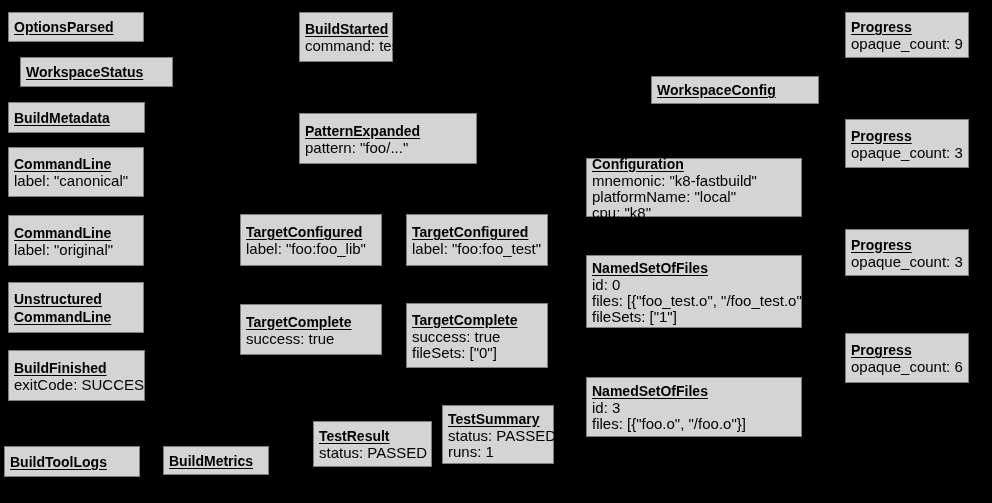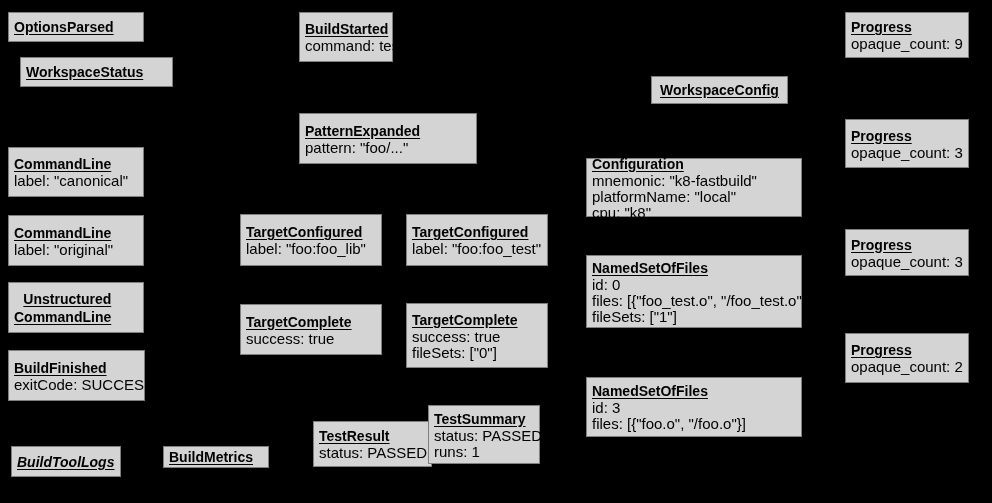--- a/index.html
+++ b/index.html
@@ -44,40 +44,43 @@
 </head>
 <body>
 
 <div class="canvas">
     <div class="node" style="left: 8px; top: 12px; width: 136px; height: 30px;">
       <div class="node-title">OptionsParsed</div>
     </div>
     <div class="node" style="left: 8px; top: 57px; width: 153px; height: 30px; margin-left: 12px;">
       <div class="node-title">WorkspaceStatus</div>
     </div>
+    <div class="node" style="left: 8px; top: 102px; width: 137px; height: 31px;">
+      <div class="node-title">BuildMetadata</div>
+    </div>
     <div class="node" style="left: 8px; top: 147px; width: 136px; height: 50px;">
       <div class="node-title">CommandLine</div>
       <div class="node-line">label: "canonical"</div>
     </div>
     <div class="node" style="left: 8px; top: 215px; width: 136px; height: 51px;">
       <div class="node-title">CommandLine</div>
       <div class="node-line">label: "original"</div>
     </div>
-    <div class="node" style="left: 8px; top: 282px; width: 136px; height: 51px; text-align: right;">
+    <div class="node" style="left: 8px; top: 282px; width: 136px; height: 51px;">
       <div class="node-title">Unstructured
 CommandLine</div>
     </div>
     <div class="node" style="left: 8px; top: 350px; width: 137px; height: 51px; justify-content: center;">
       <div class="node-title">BuildFinished</div>
       <div class="node-line">exitCode: SUCCESS</div>
     </div>
-    <div class="node" style="left: 11px; top: 446px; width: 110px; height: 31px; font-style: italic;">
+    <div class="node" style="left: 4px; top: 446px; width: 136px; height: 31px;">
       <div class="node-title">BuildToolLogs</div>
     </div>
-    <div class="node" style="left: 163px; top: 446px; width: 106px; height: 22px;">
+    <div class="node" style="left: 163px; top: 446px; width: 106px; height: 29px;">
       <div class="node-title">BuildMetrics</div>
     </div>
     <div class="node" style="left: 299px; top: 12px; width: 94px; height: 50px;">
       <div class="node-title">BuildStarted</div>
       <div class="node-line">command: test</div>
     </div>
     <div class="node" style="left: 299px; top: 113px; width: 178px; height: 51px;">
       <div class="node-title">PatternExpanded</div>
       <div class="node-line">pattern: "foo/..."</div>
     </div>
@@ -95,26 +98,26 @@
     </div>
     <div class="node" style="left: 406px; top: 303px; width: 142px; height: 65px;">
       <div class="node-title">TargetComplete</div>
       <div class="node-line">success: true</div>
       <div class="node-line">fileSets: ["0"]</div>
     </div>
     <div class="node" style="left: 313px; top: 421px; width: 119px; height: 46px; text-align: right;">
       <div class="node-title">TestResult</div>
       <div class="node-line">status: PASSED</div>
     </div>
-    <div class="node" style="left: 428px; top: 405px; width: 112px; height: 59px;">
+    <div class="node" style="left: 442px; top: 405px; width: 112px; height: 59px;">
       <div class="node-title">TestSummary</div>
       <div class="node-line">status: PASSED</div>
       <div class="node-line">runs: 1</div>
     </div>
-    <div class="node" style="left: 651px; top: 76px; width: 137px; height: 28px; align-items: center;">
+    <div class="node" style="left: 651px; top: 76px; width: 168px; height: 28px;">
       <div class="node-title">WorkspaceConfig</div>
     </div>
     <div class="node" style="left: 586px; top: 158px; width: 216px; height: 59px;">
       <div class="node-title">Configuration</div>
       <div class="node-line">mnemonic: "k8-fastbuild"</div>
       <div class="node-line">platformName: "local"</div>
       <div class="node-line">cpu: "k8"</div>
     </div>
     <div class="node" style="left: 586px; top: 255px; width: 216px; height: 73px;">
       <div class="node-title">NamedSetOfFiles</div>
@@ -134,15 +137,15 @@
     <div class="node" style="left: 845px; top: 119px; width: 124px; height: 49px;">
       <div class="node-title">Progress</div>
       <div class="node-line">opaque_count: 3</div>
     </div>
     <div class="node" style="left: 845px; top: 229px; width: 124px; height: 47px;">
       <div class="node-title">Progress</div>
       <div class="node-line">opaque_count: 3</div>
     </div>
     <div class="node" style="left: 845px; top: 333px; width: 124px; height: 50px;">
       <div class="node-title">Progress</div>
-      <div class="node-line">opaque_count: 2</div>
+      <div class="node-line">opaque_count: 6</div>
     </div>
   </div>
 
 </body></html>

